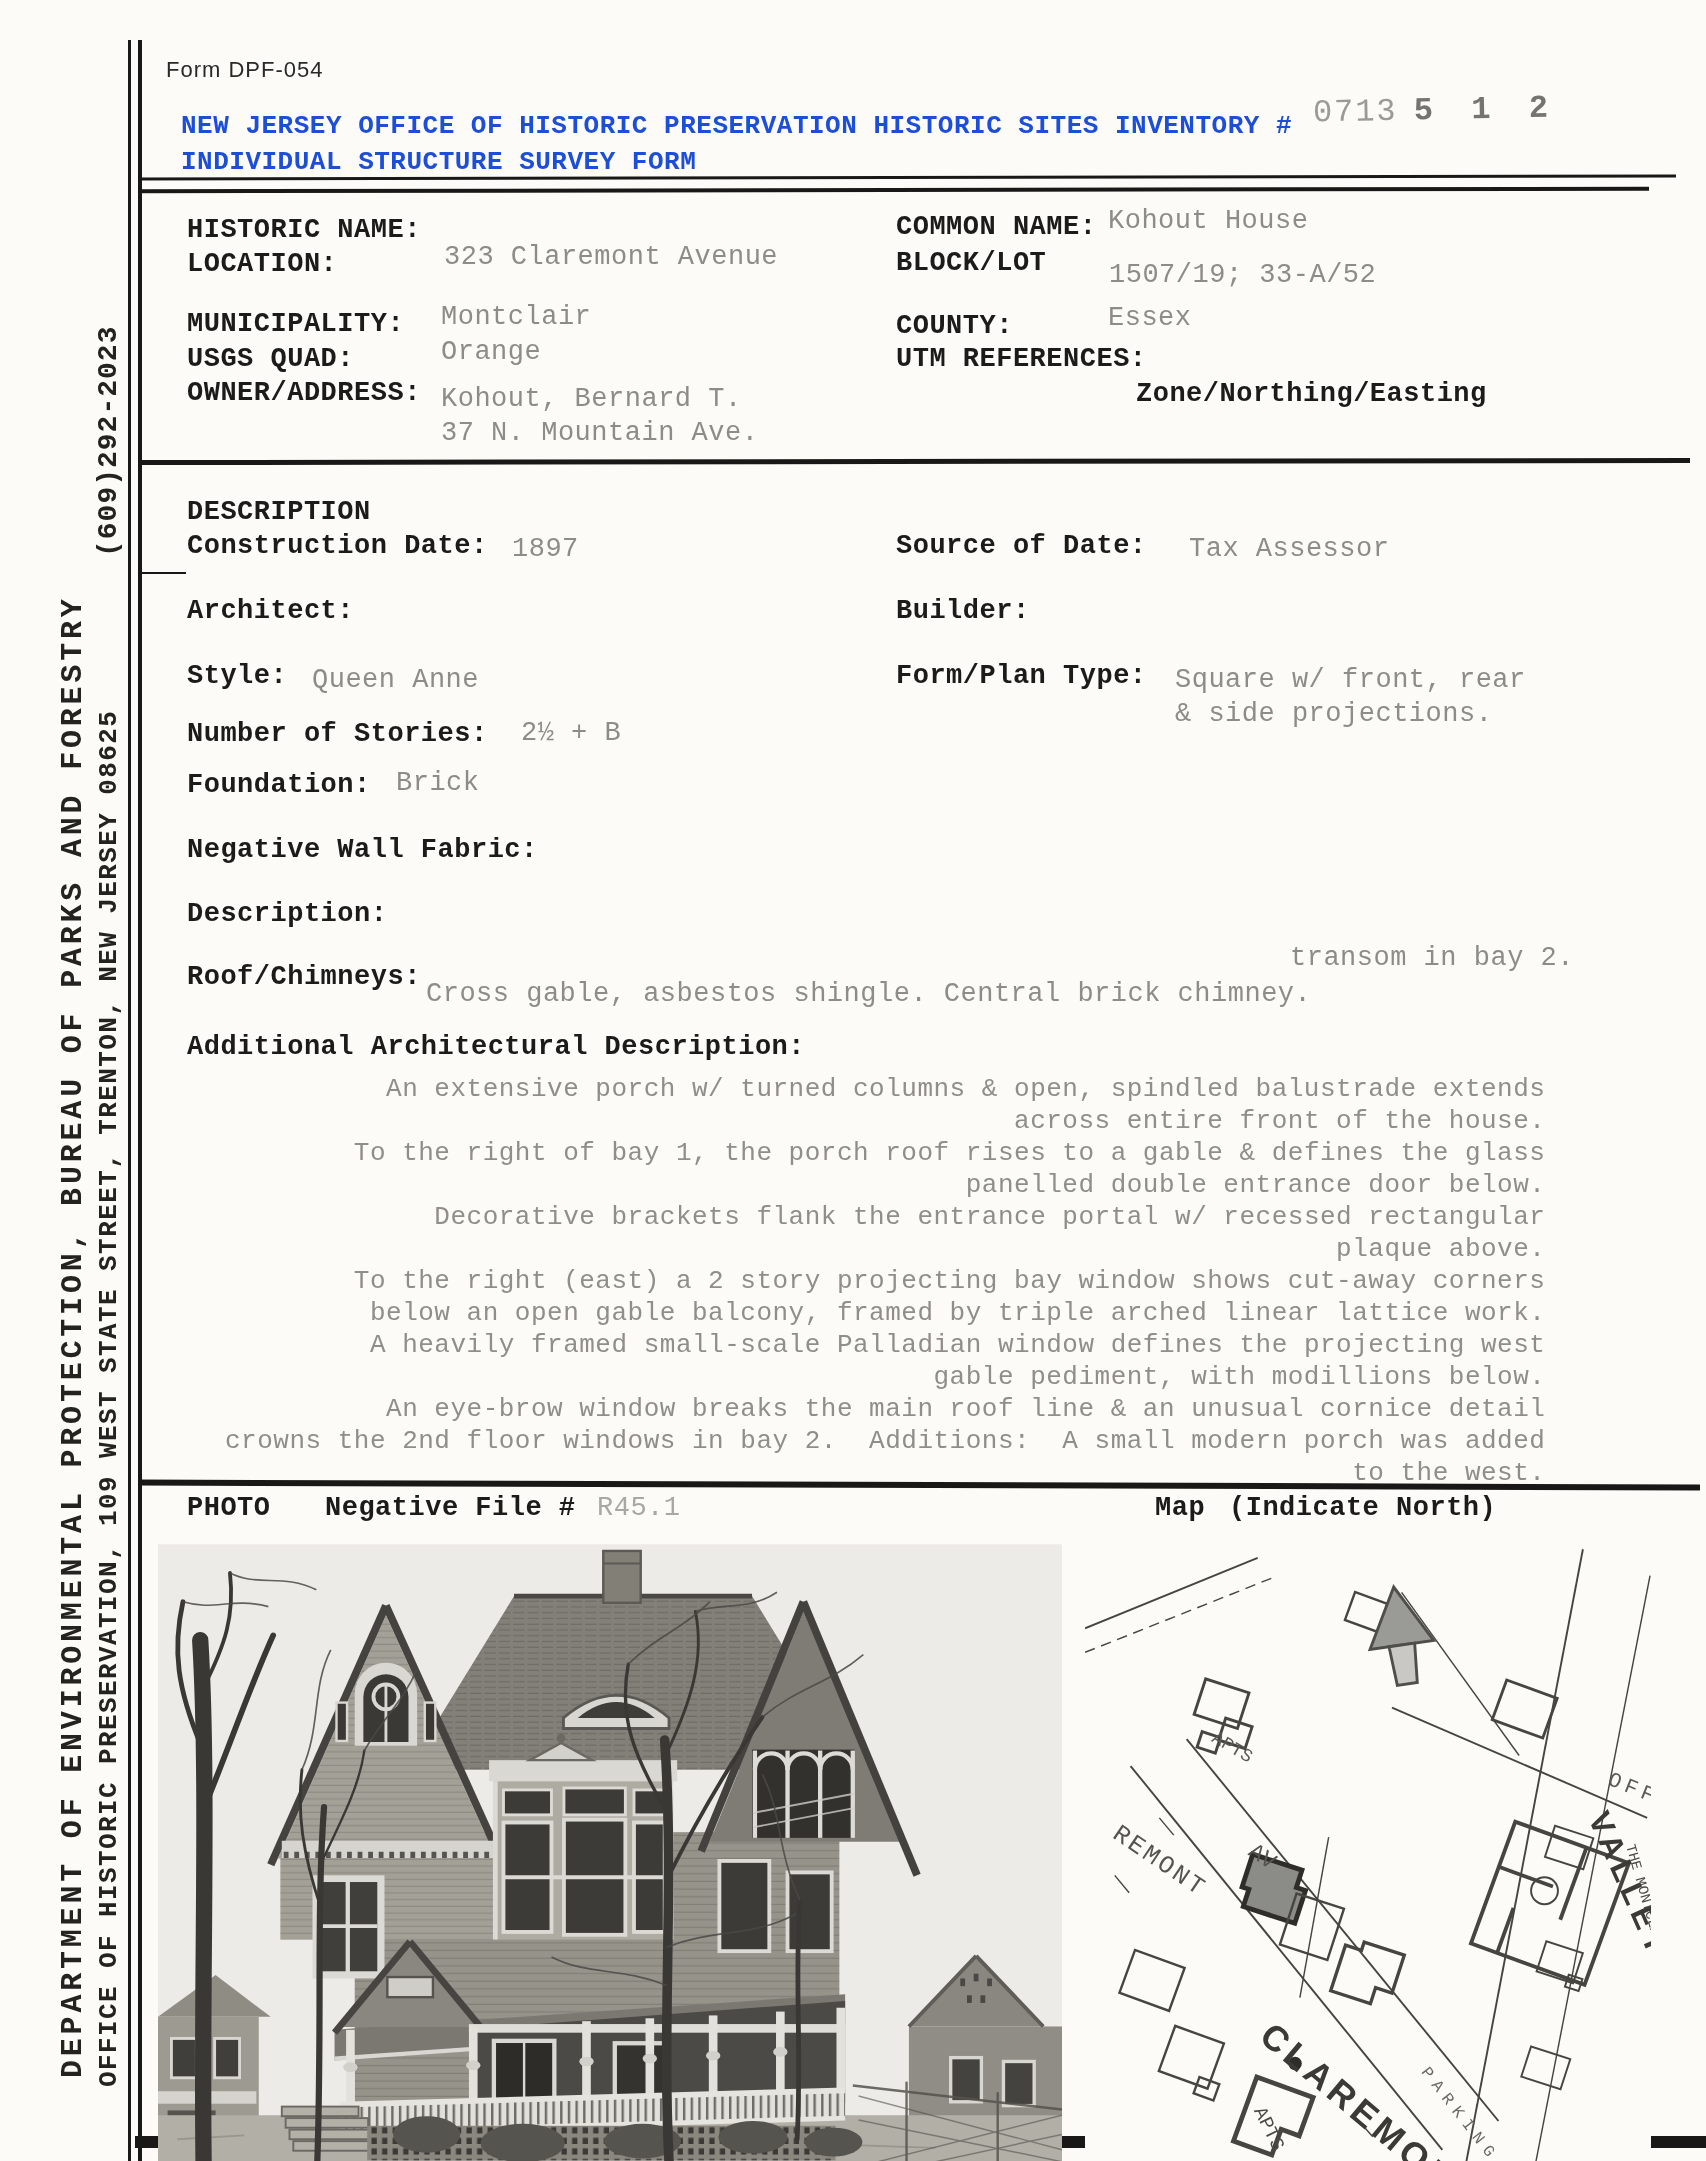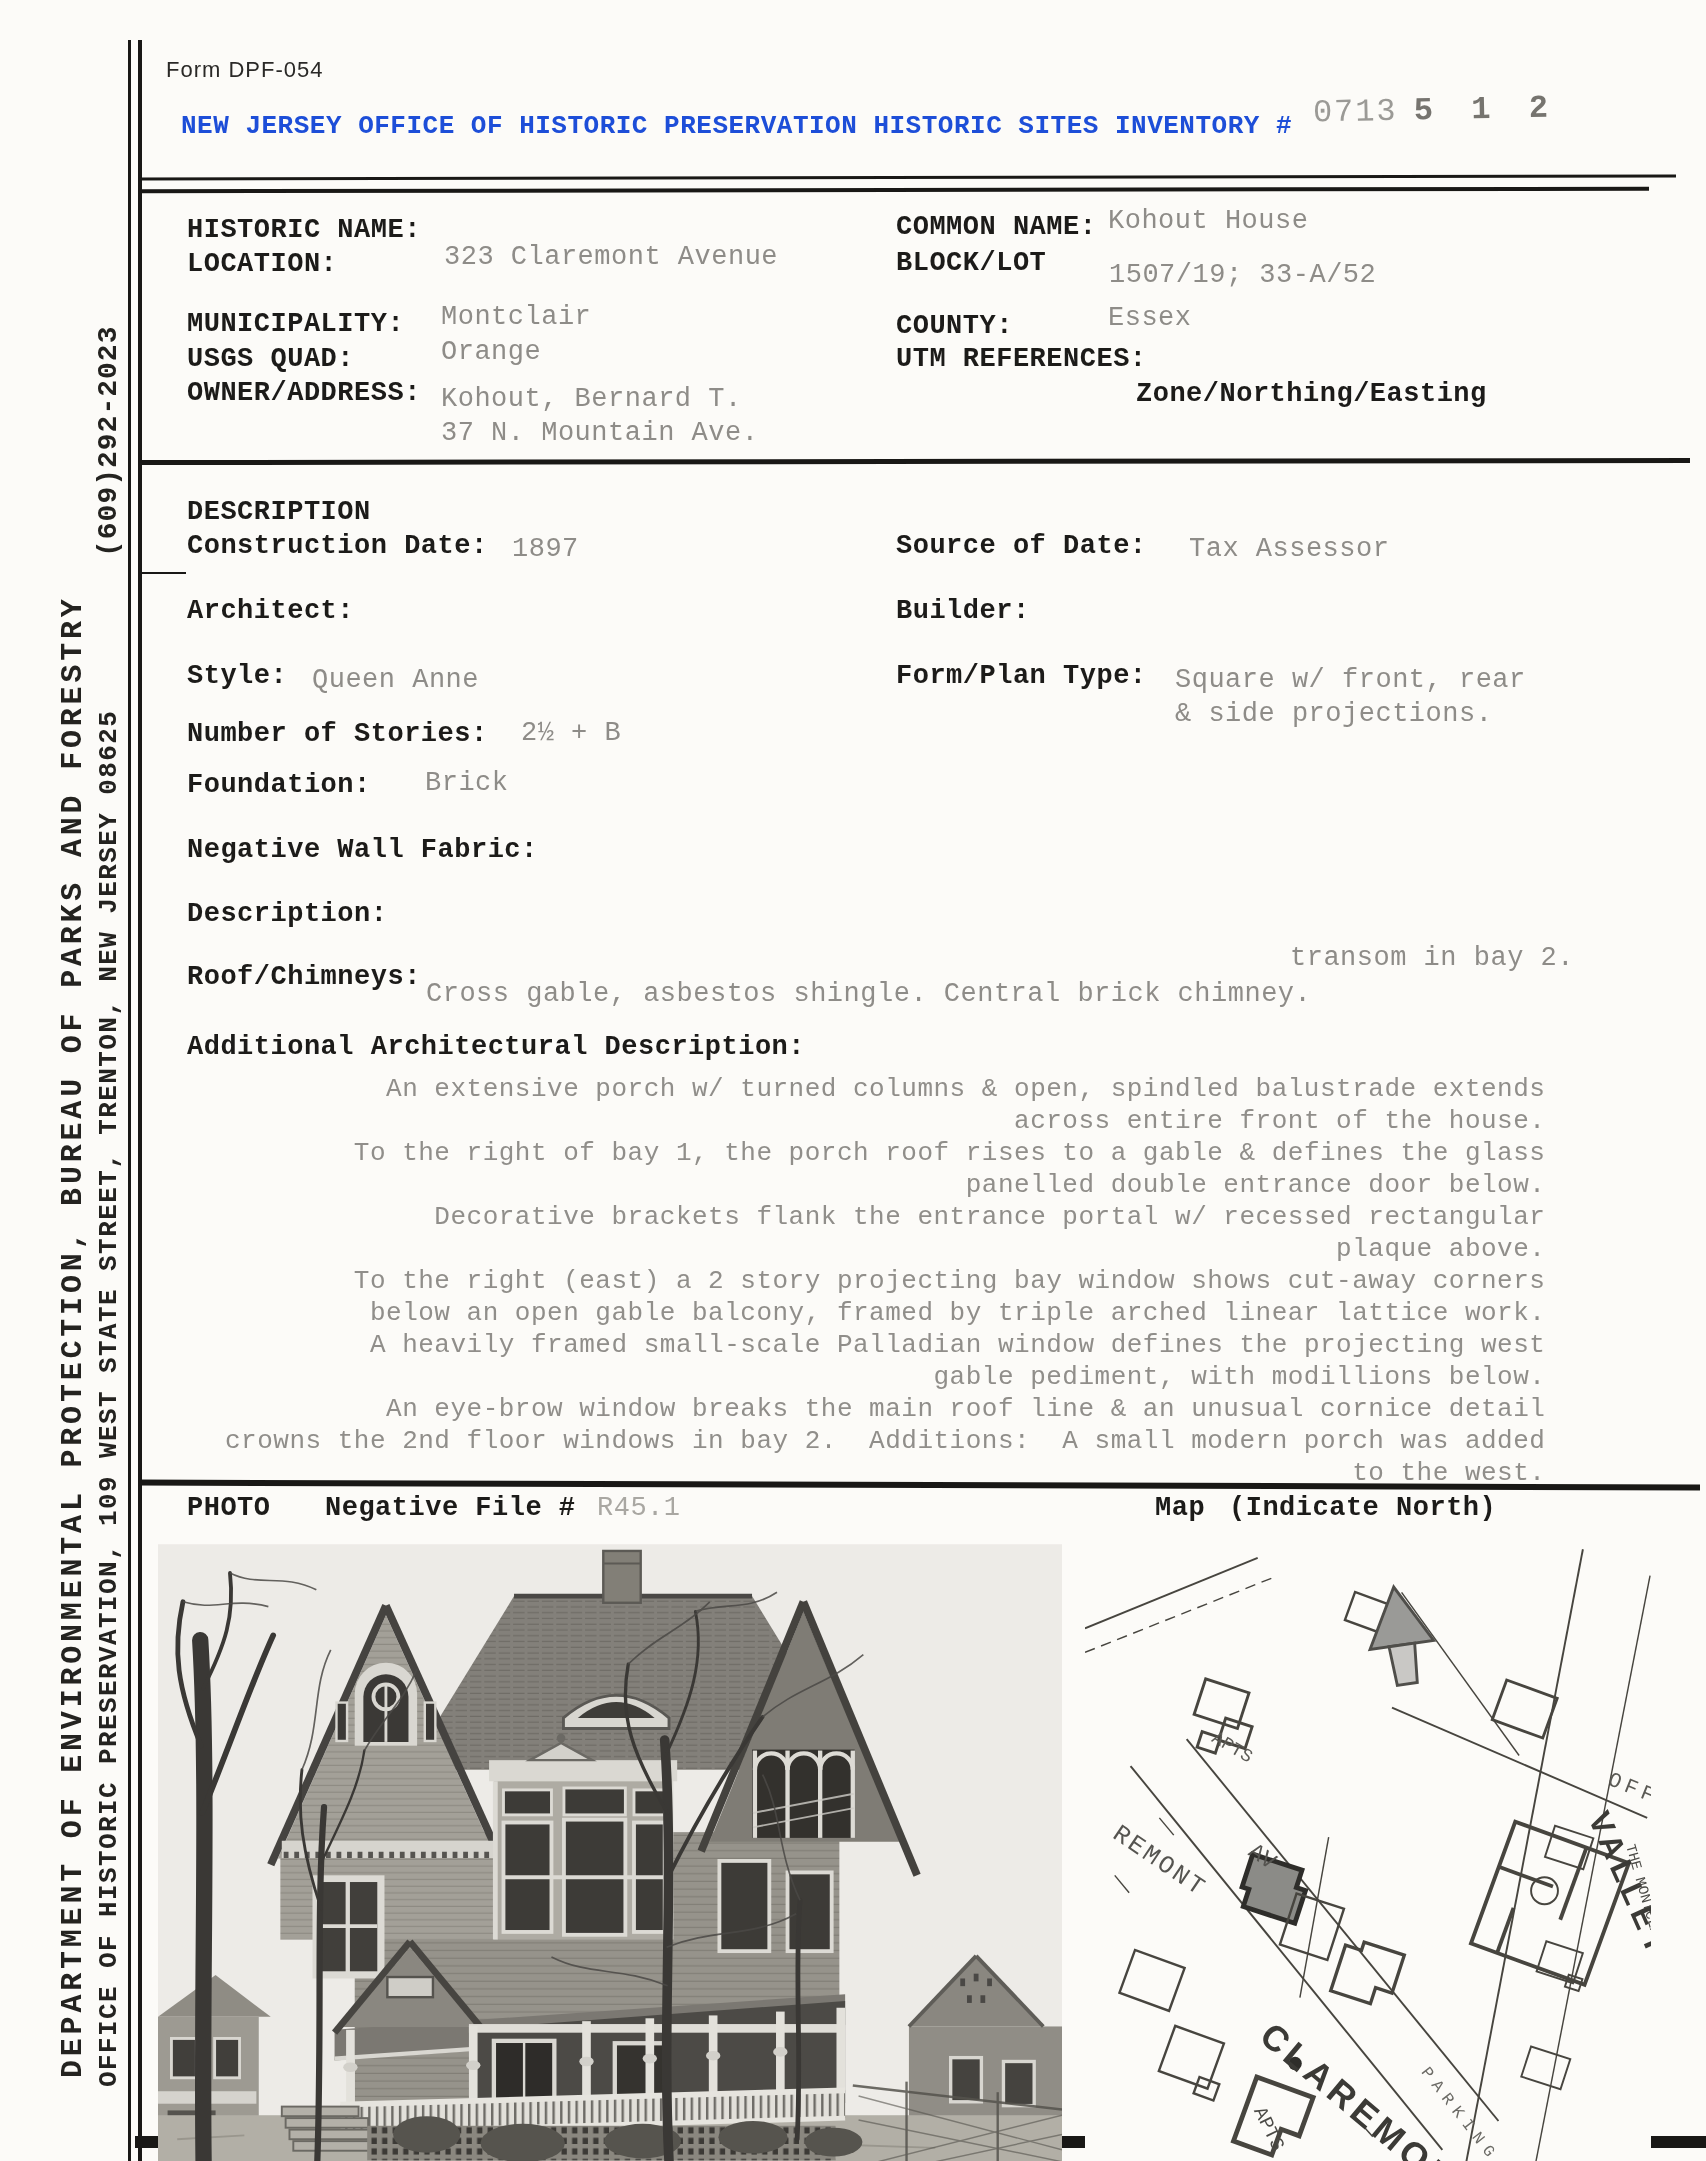--- a/index.html
+++ b/index.html
@@ -35,20 +35,21 @@
 
   <div class="vtext" style="left:56px;top:2078px;font-size:30px;letter-spacing:3.8px;">DEPARTMENT OF ENVIRONMENTAL PROTECTION, BUREAU OF PARKS AND FORESTRY</div>
   <div class="vtext" style="left:94px;top:2087px;font-size:26px;letter-spacing:1.4px;">OFFICE OF HISTORIC PRESERVATION, 109 WEST STATE STREET, TRENTON, NEW JERSEY 08625</div>
   <div class="vtext" style="left:93px;top:557px;font-size:28px;letter-spacing:1px;">(609)292-2023</div>
 
   <div class="abs sans" style="left:166px;top:57px;font-size:22px;color:#2a2927;letter-spacing:1px;">Form DPF-054</div>
   <div class="abs hdr" style="left:181px;top:111px;">NEW JERSEY OFFICE OF HISTORIC PRESERVATION HISTORIC SITES INVENTORY #</div>
   <div class="abs" style="left:1313px;top:92px;font-size:32px;transform:rotate(-1.2deg);white-space:nowrap;">
       <span style="color:#9b9a96;letter-spacing:1.9px;">0713</span><span style="color:#76746f;letter-spacing:9.6px;margin-left:16.3px;font-weight:700;">5 1 2</span>
   </div>
+  <div class="abs hdr" style="left:181px;top:147px;">INDIVIDUAL STRUCTURE SURVEY FORM</div>
 
   <div class="abs lbl" style="left:187px;top:215px;">HISTORIC NAME:</div>
   <div class="abs lbl" style="left:187px;top:249px;">LOCATION:</div>
   <div class="abs val" style="left:444px;top:242px;">323 Claremont Avenue</div>
 
   <div class="abs lbl" style="left:896px;top:212px;">COMMON NAME:</div>
   <div class="abs val" style="left:1108px;top:206px;">Kohout House</div>
   <div class="abs lbl" style="left:896px;top:248px;">BLOCK/LOT</div>
   <div class="abs val" style="left:1109px;top:260px;">1507/19;  33-A/52</div>
 
@@ -77,21 +78,21 @@
   <div class="abs lbl" style="left:187px;top:661px;">Style:</div>
   <div class="abs val" style="left:312px;top:665px;">Queen Anne</div>
   <div class="abs lbl" style="left:896px;top:661px;">Form/Plan Type:</div>
   <div class="abs val" style="left:1175px;top:665px;">Square w/ front, rear</div>
   <div class="abs val" style="left:1175px;top:699px;">&amp; side projections.</div>
 
   <div class="abs lbl" style="left:187px;top:719px;">Number of Stories:</div>
   <div class="abs val" style="left:521px;top:718px;">2½ + B</div>
 
   <div class="abs lbl" style="left:187px;top:770px;">Foundation:</div>
-  <div class="abs val" style="left:425px;top:768px;text-align:right;">Brick</div>
+  <div class="abs val" style="left:396px;top:768px;text-align:right;">Brick</div>
 
   <div class="abs lbl" style="left:187px;top:835px;">Negative Wall Fabric:</div>
 
   <div class="abs lbl" style="left:187px;top:899px;">Description:</div>
   <div class="abs val" style="left:1290px;top:943px;">transom in bay 2.</div>
 
   <div class="abs lbl" style="left:187px;top:962px;">Roof/Chimneys:</div>
   <div class="abs val" style="left:426px;top:979px;">Cross gable, asbestos shingle.  Central brick chimney.</div>
 
   <div class="abs lbl" style="left:187px;top:1032px;">Additional Architectural Description:</div>

